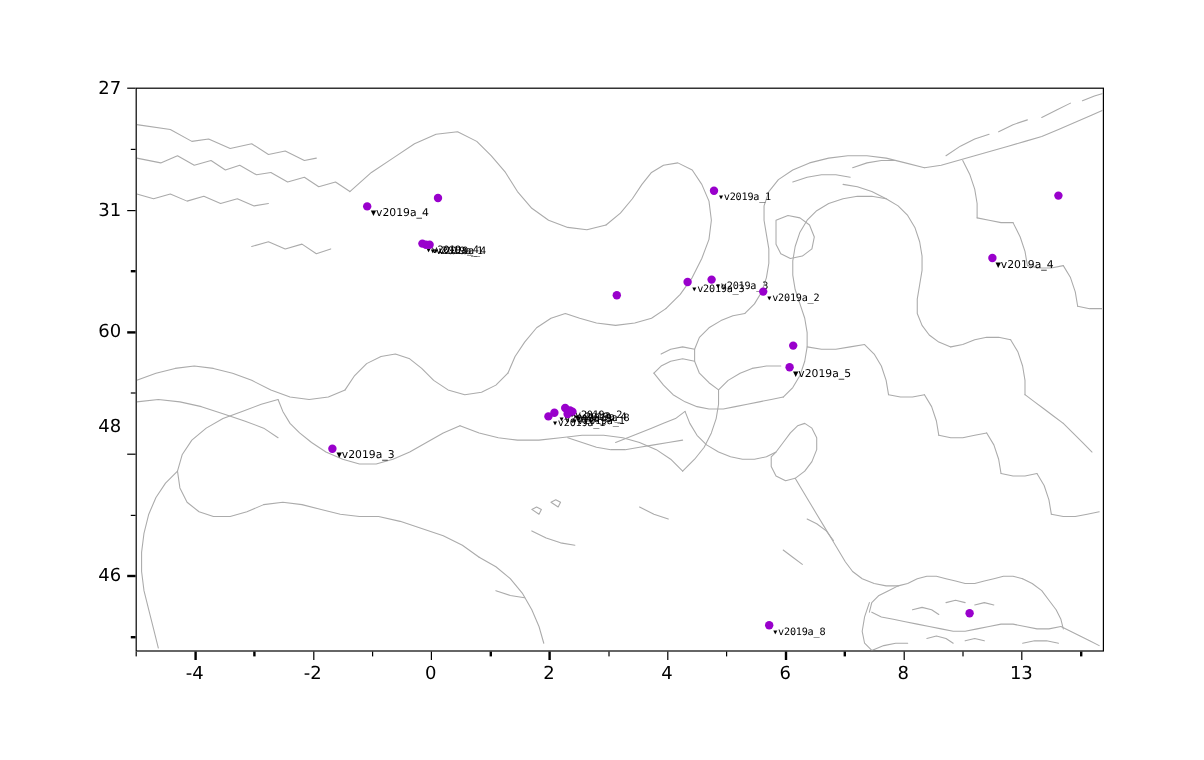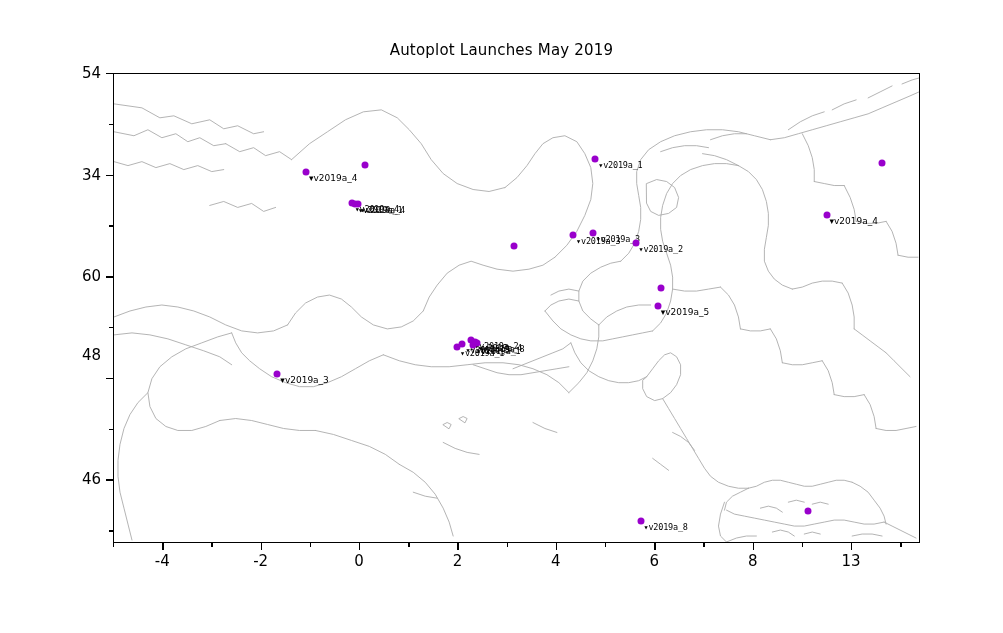--- a/index.html
+++ b/index.html
@@ -47,21 +47,20 @@
     position:absolute;font-size:15px;color:#000;text-align:center;
     width:60px;transform:translateX(-50%);top:552px;
   }
   #tick-row-x{position:absolute;left:113px;top:543px;width:807px;height:10px;}
 </style>
 </head>
 <body>
 
 <div id="figure">
 
-  <div id="chart-title">Autoplot Launches May 2019</div>
 
   <div id="plot-area">
 
     <div id="map-layer">
       <svg viewBox="0 0 807 470" preserveAspectRatio="none">
         <g fill="none" stroke="#ababab" stroke-width="0.9" stroke-linejoin="round" stroke-linecap="round">
 
           <path d="M0,30 L28,34 L46,44 L60,42 L78,50 L96,46 L110,55 L124,52 L140,60 L150,58"></path>
           <path d="M0,58 L20,62 L34,56 L48,64 L62,60 L74,68 L86,64 L100,72 L112,70"></path>
           <path d="M112,70 L126,78 L140,74 L152,82 L166,78 L178,86"></path>
@@ -271,22 +270,22 @@
       <div class="tick-minor-x" style="left: 393.659px;"></div>
       <div class="tick-minor-x" style="left: 492.073px;"></div>
       <div class="tick-minor-x" style="left: 590.488px;"></div>
       <div class="tick-minor-x" style="left: 688.902px;"></div>
       <div class="tick-minor-x" style="left: 787.317px;"></div>
     </div>
   <div id="ylabels">
       <div class="ylabel" style="top: 479.486px;">46</div>
       <div class="ylabel" style="top: 355px;">48</div>
       <div class="ylabel" style="top: 276.243px;">60</div>
-      <div class="ylabel" style="top: 174.622px;">34</div>
-      <div class="ylabel" style="top: 73px;">54</div>
+      <div class="ylabel" style="top: 174.622px;">31</div>
+      <div class="ylabel" style="top: 73px;">27</div>
     </div>
   <div id="xlabels">
       <div class="xlabel" style="left: 162.207px;">-4</div>
       <div class="xlabel" style="left: 260.622px;">-2</div>
       <div class="xlabel" style="left: 359.037px;">0</div>
       <div class="xlabel" style="left: 457.451px;">2</div>
       <div class="xlabel" style="left: 555.866px;">4</div>
       <div class="xlabel" style="left: 654.28px;">6</div>
       <div class="xlabel" style="left: 752.695px;">8</div>
       <div class="xlabel" style="left: 851.11px;">13</div>

